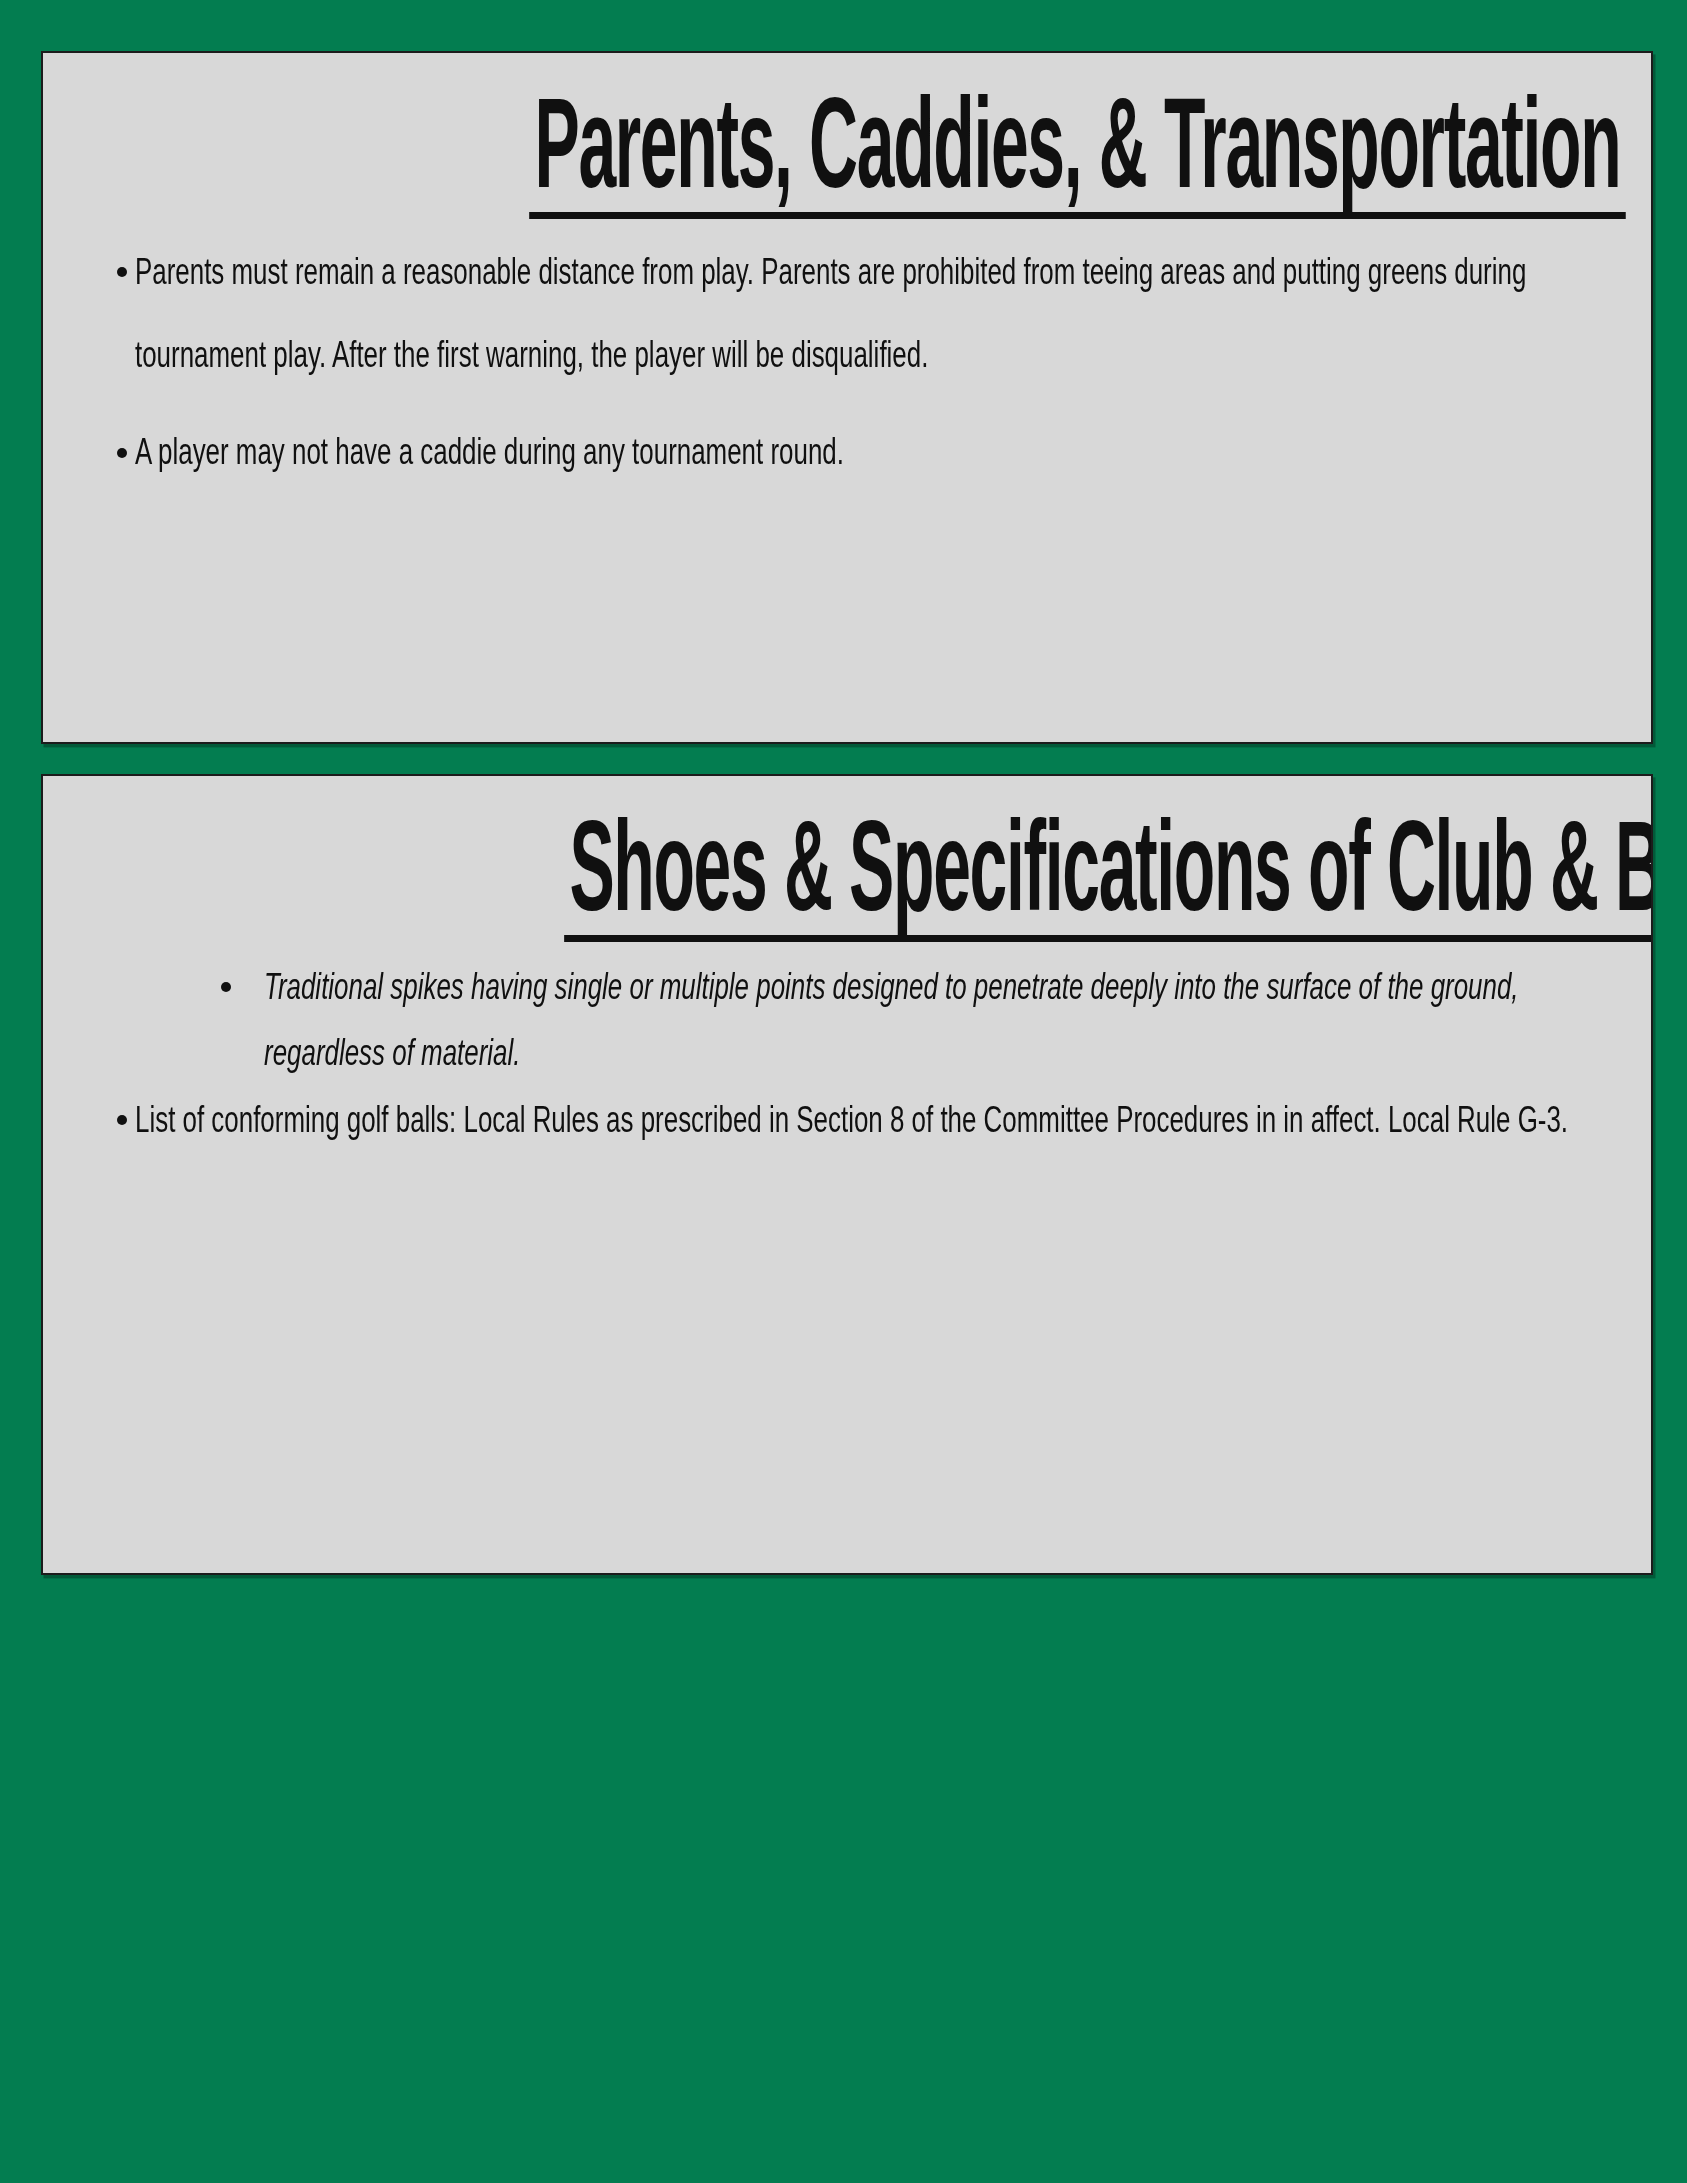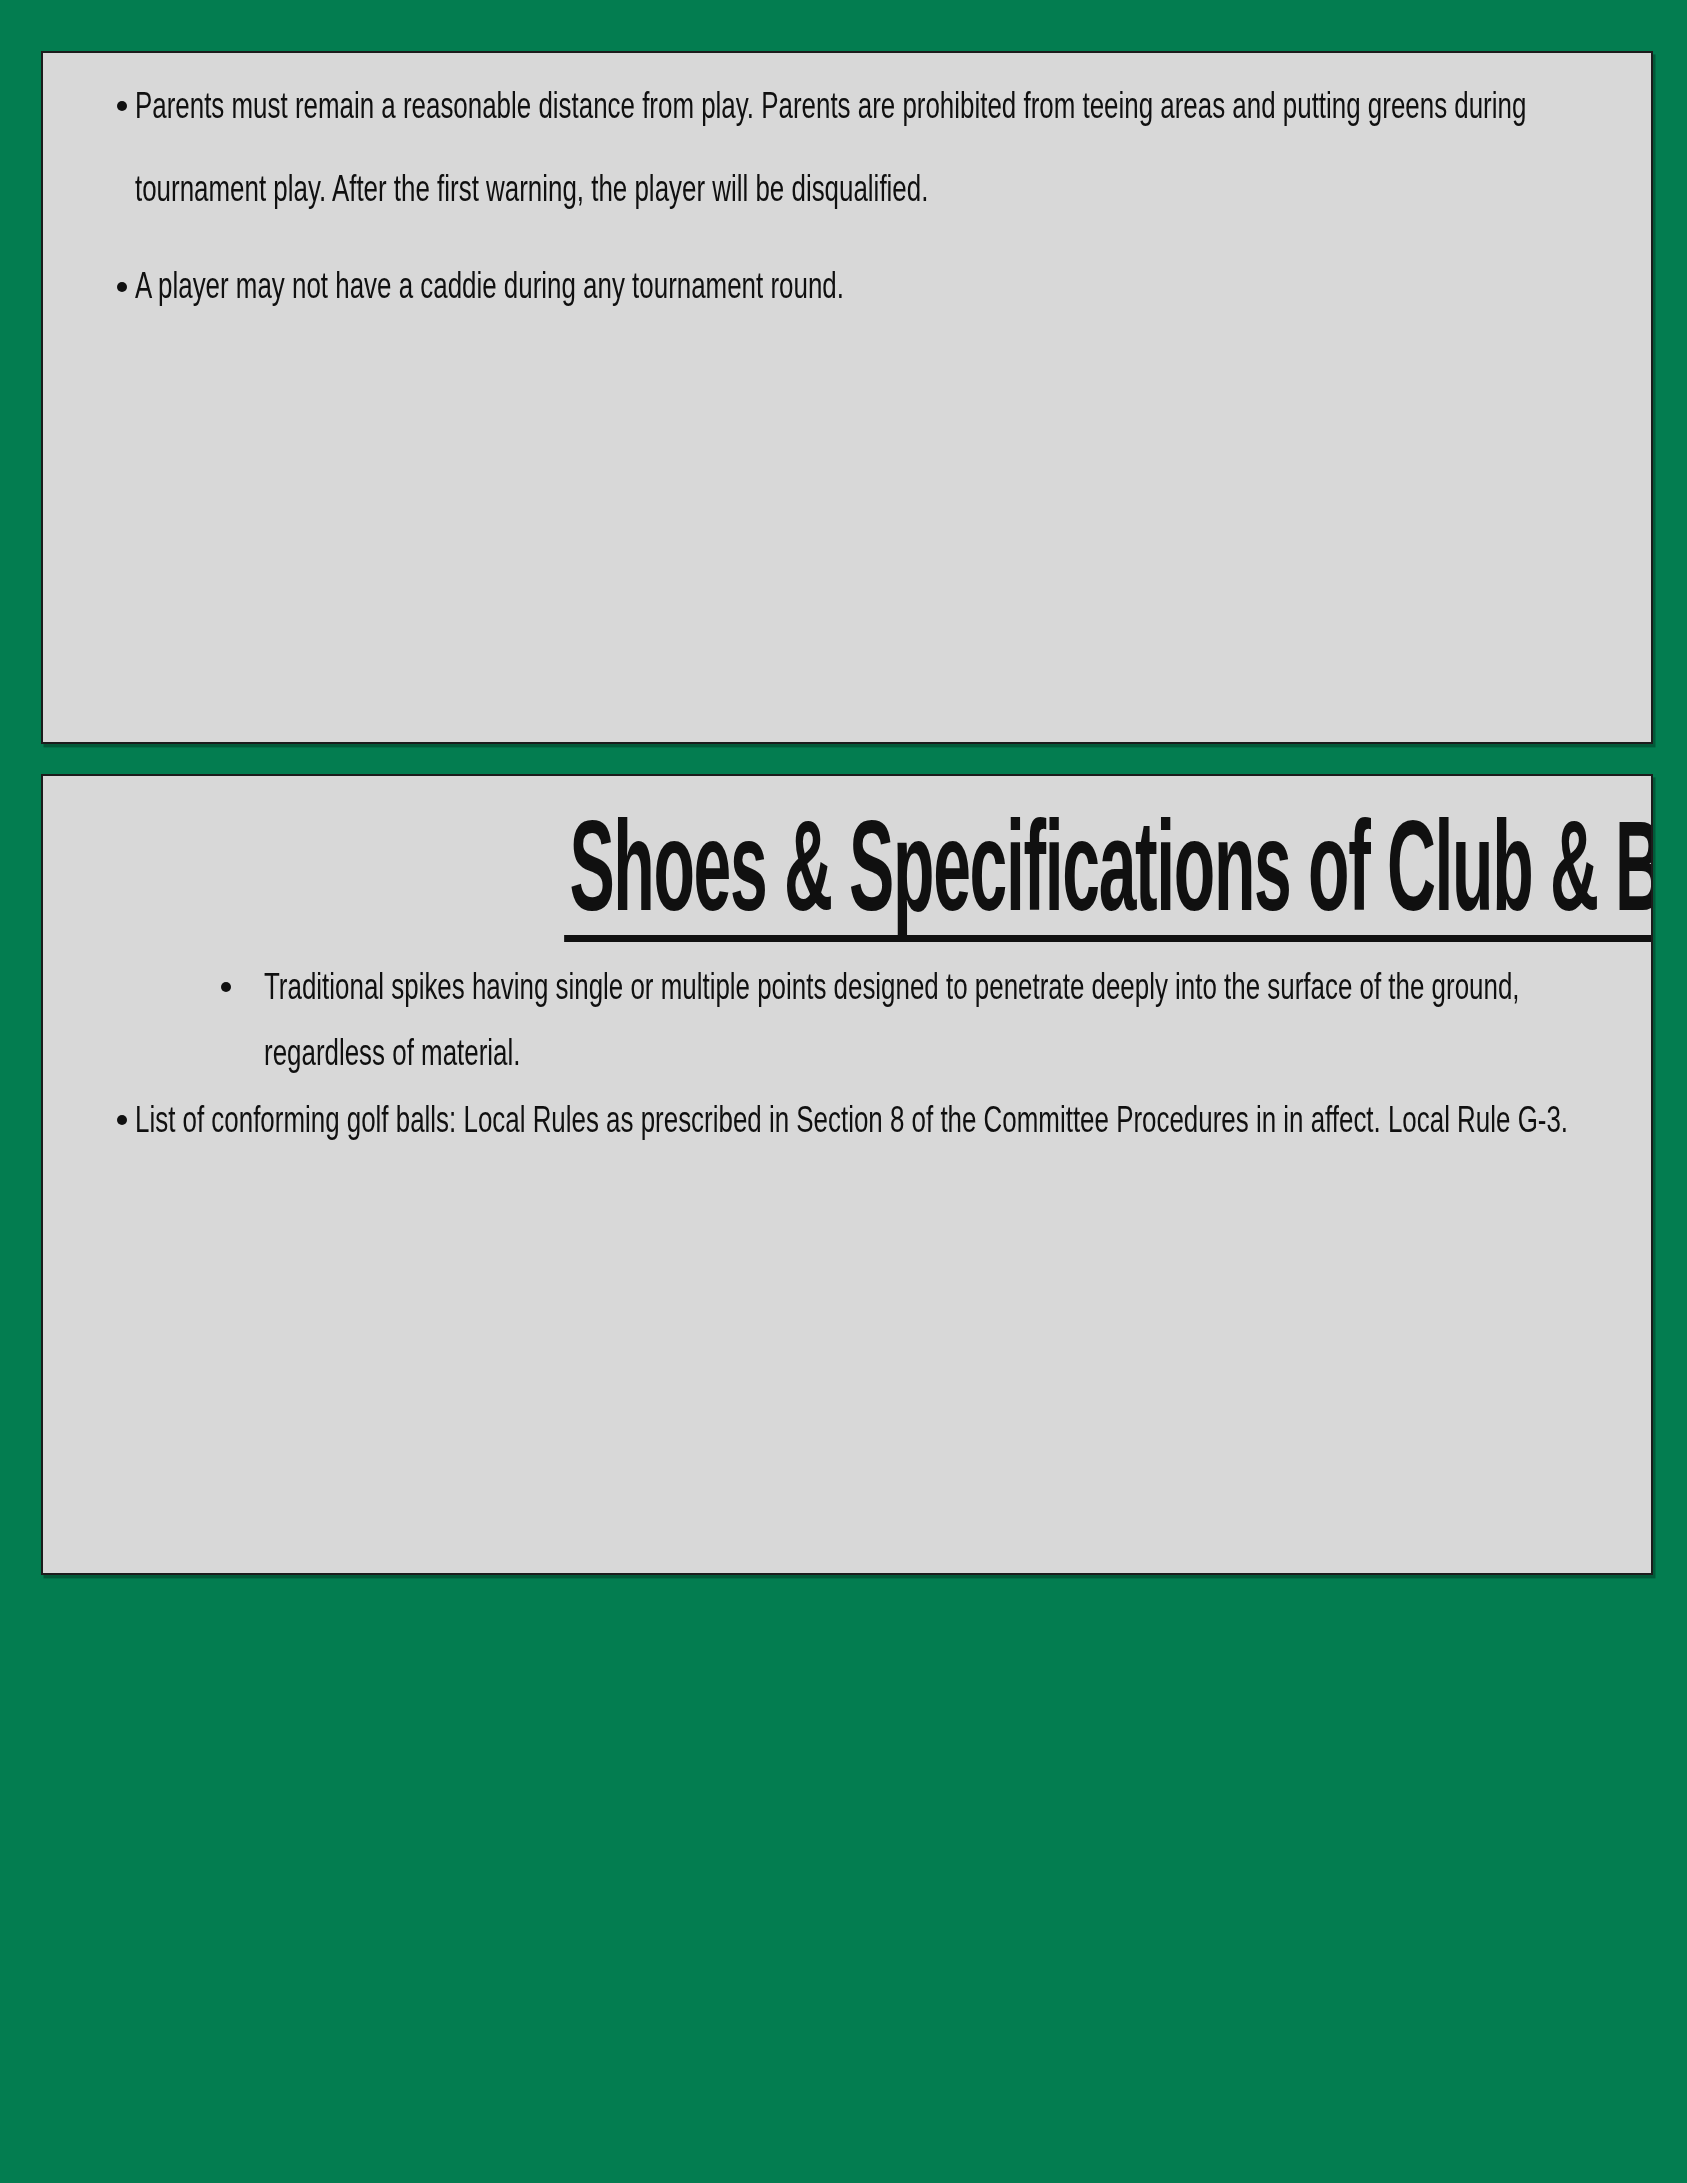--- a/index.html
+++ b/index.html
@@ -44,21 +44,21 @@
   .bullets {
     list-style:none;
     margin:11.8px 0 0;
     padding:0 23.6px 0 0;
     font-size:36px;
   }
   .bullets li { position:relative; }
   .bullets-1 li { line-height:2.3;  margin-bottom:15px; }
   .bullets-2 li { line-height:1.85; margin-bottom:0; }
   li.l1 { padding-left:92px; }
-  li.l2 { padding-left:221px; }
+  li.l2 { padding-left:221px;font-style:italic; }
   .bullets li::before {
     content:"";
     position:absolute;
     width:10px; height:10px;
     border-radius:50%;
     background:var(--ink, #101010);
   }
   .bullets-1 li::before { top:calc(1.15em - 5px); }
   .bullets-2 li::before { top:calc(0.925em - 5px); }
   li.l1::before { left:74px; }
@@ -68,20 +68,23 @@
     display:block;
     width:138.9%;
     transform:scaleX(0.72);
     transform-origin:0 0;
   }
 </style>
 </head>
 <body>
 
 <section class="panel panel-1">
+  <h1 class="panel-title">
+    <span class="title-inner">Parents, Caddies, &amp; Transportation</span>
+  </h1>
   <ul class="bullets bullets-1">
     <li class="l1">
       <span class="condense">Parents must remain a reasonable distance from play. Parents are prohibited from teeing areas and putting greens during tournament play. After the first warning, the player will be disqualified.</span>
     </li>
     <li class="l1">
       <span class="condense">A player may not have a caddie during any tournament round.</span>
     </li>
   </ul>
 </section>
 

